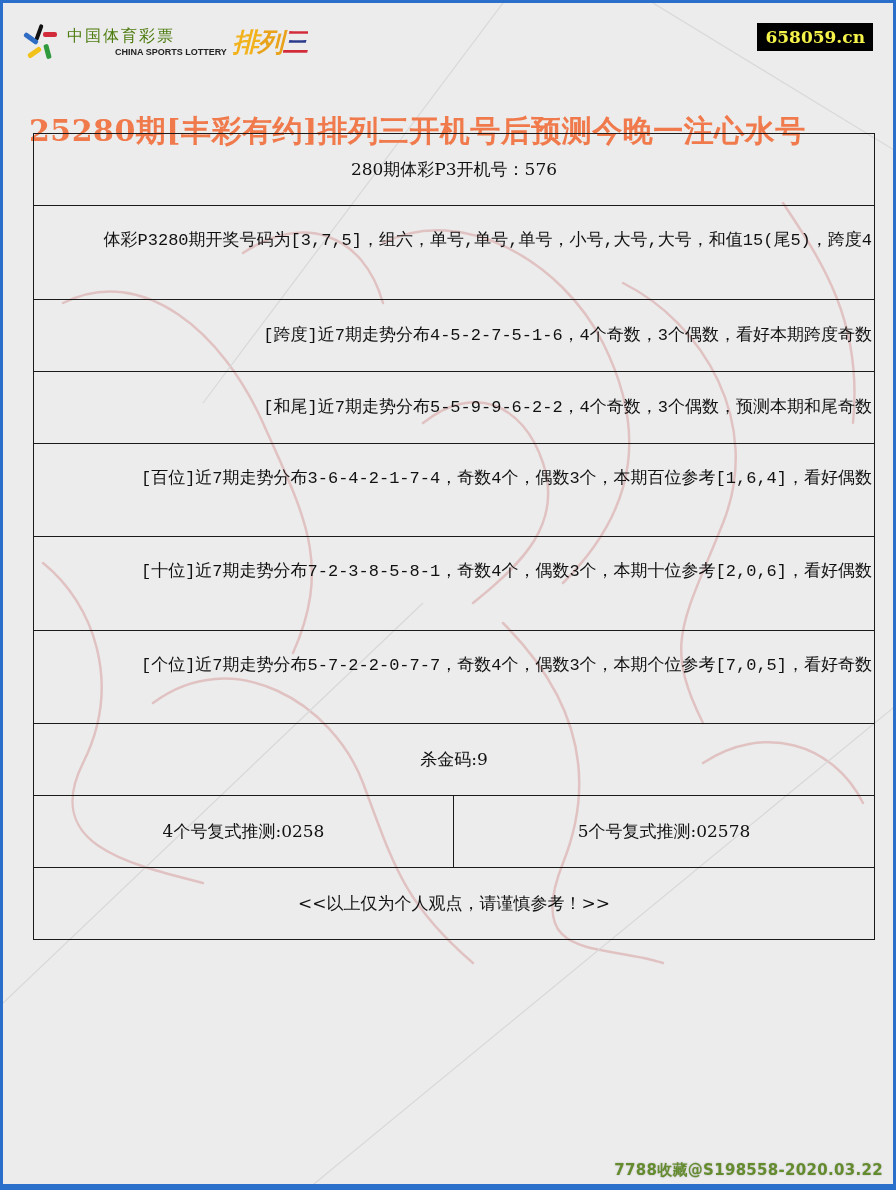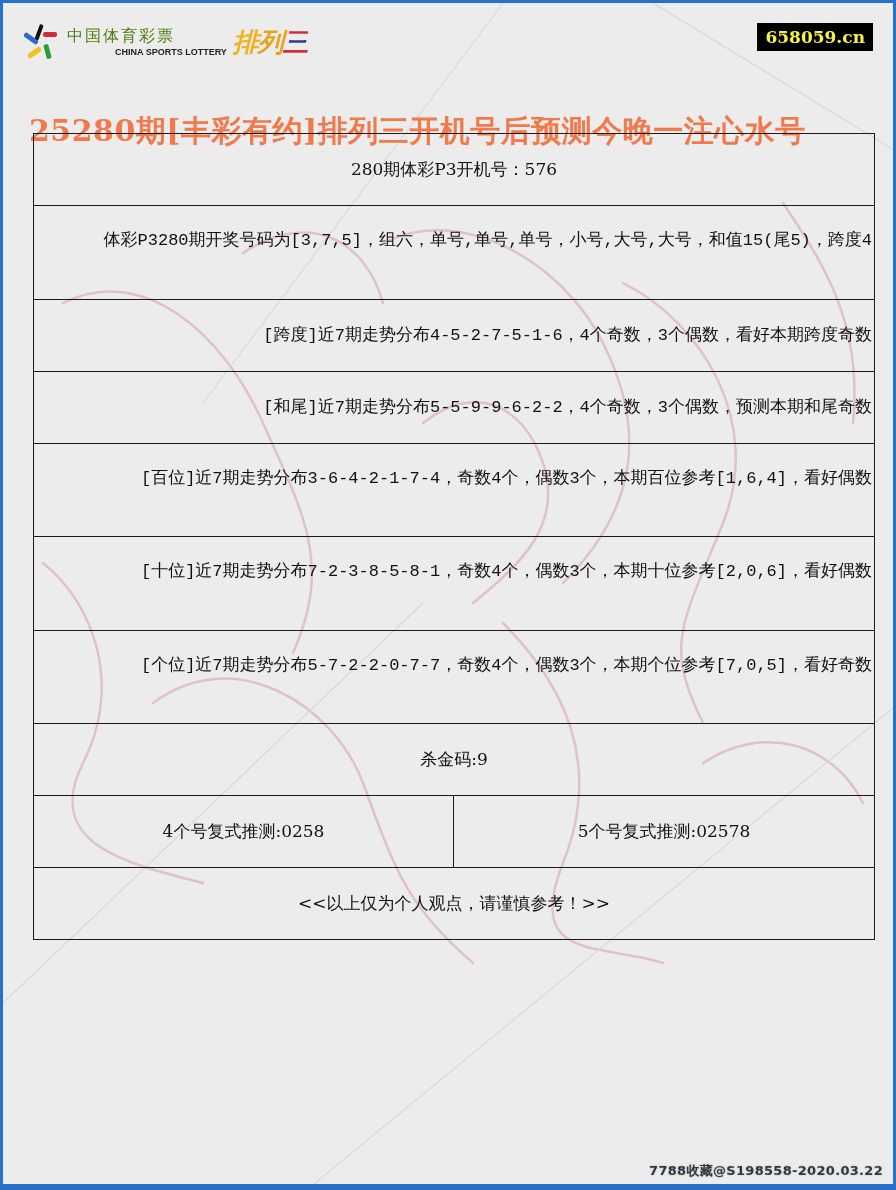--- a/index.html
+++ b/index.html
@@ -62,22 +62,22 @@
       border: 1px solid #1a1a1a; font-size: 17px; line-height: 23px;
       vertical-align: middle; background: transparent;
     }
     td.center { text-align: center; }
     td.left { text-align: right; padding-left: 4px; padding-right: 2px; font-family: Liberation Mono, monospace; }
     tr.r72 td { height: 72px; }
     tr.r94 td { height: 94px; padding-bottom: 24px; }
     tr.r93 td { height: 93px; padding-bottom: 24px; }
     .watermark {
       position: absolute; right: 10px; bottom: 4px;
-      font-family: "DejaVu Sans", sans-serif; font-size: 13px; font-weight: bold;
-      color: #0f172a; opacity: 0.85; letter-spacing: 0.3px;
+      font-family: "DejaVu Sans", sans-serif; font-size: 15px; font-weight: bold;
+      color: #4d7c0f; opacity: 0.85; letter-spacing: 0.3px;
       text-shadow: 0 0 2px #aaa;
       margin-left: 47px;
     }
   </style>
 </head>
 <body>
 
 <svg class="bg-art" width="896" height="1190" viewBox="0 0 896 1190">
   <g fill="none" stroke="#d9a0a0" stroke-width="2.5" stroke-linecap="round">
     <path d="M60 300 C 140 260, 220 330, 260 420 S 330 560, 290 650"></path>

